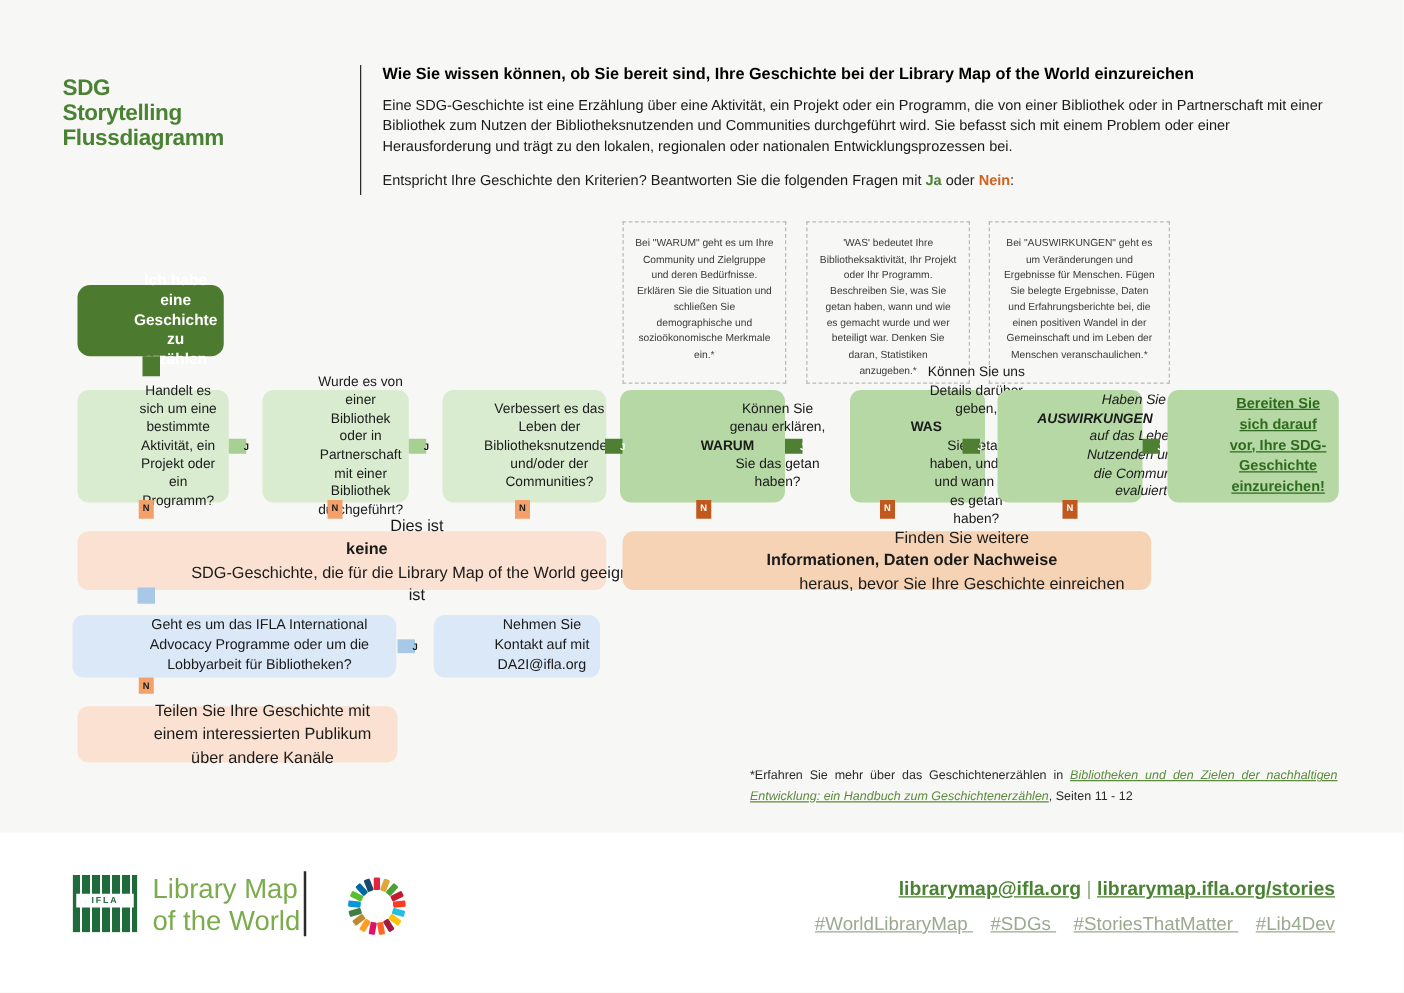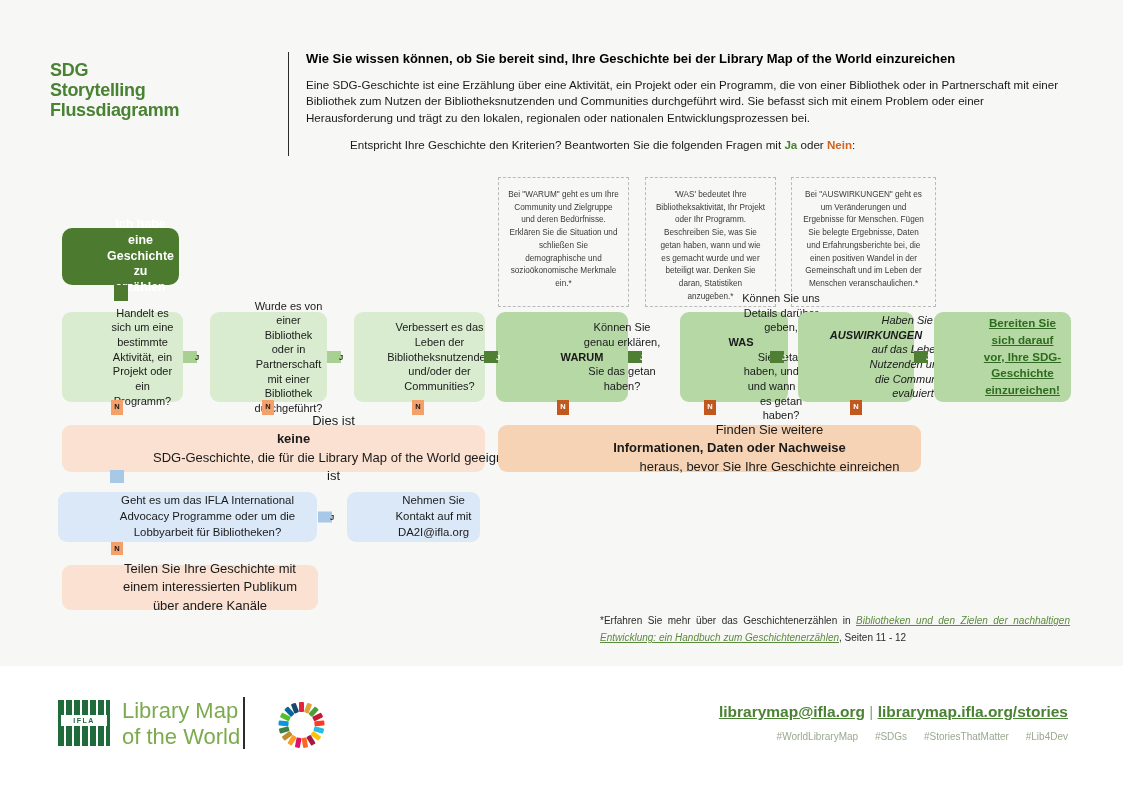--- a/index.html
+++ b/index.html
@@ -16,21 +16,21 @@
   
   .title-block { position:absolute; left:50px; top:60px; width:230px; }
   .title-block div {
     font-weight:bold; font-size:18px; line-height:1.12;
     color:#4a8233; letter-spacing:-0.3px;
   }
   .hdr-divider { position:absolute; left:288px; top:52px; width:1px; height:104px; background:#2b2b2b; }
   .hdr { position:absolute; left:306px; top:50px; width:762px; }
   .hdr h1 { font-size:13px; line-height:1.35; color:#000000; font-weight:bold; }
   .hdr p.lead { margin-top:9px; font-size:11.6px; line-height:1.45; color:#1a1a1a; }
-  .hdr p.crit { margin-top:11px; font-size:11.6px; color:#1a1a1a;margin-left:44px; }
+  .hdr p.crit { margin-top:11px; font-size:11.6px; color:#1a1a1a; }
   .yes-word { color:#4a8233; font-weight:bold; }
   .no-word  { color:#d2621f; font-weight:bold; }
 
   
   .note {
     position:absolute; top:177px; height:130px;
     border:1px dashed #b9b9b9; background:transparent;
     font-size:8.2px; line-height:1.55; color:#3a3a3a;
     text-align:center; padding:11px 9px 0 9px;
   }
@@ -126,21 +126,21 @@
   .sdg-wheel .hole { position:absolute; left:13px; top:13px; width:20px; height:20px;
       border-radius:50%; background:#ffffff; }
   .sdg-wheel i { position:absolute; left:50%; top:50%; width:5px; height:10px;
       margin-left:-2.5px; margin-top:-23px; border-radius:1px; display:block; }
 
   .foot-links { position:absolute; right:55px; top:703px; text-align:right;
       font-size:15.5px; font-weight:bold; color:#4a8233; }
   .foot-links a { color:#4a8233; text-decoration:underline; }
   .foot-links .sep { color:#8aa87a; font-weight:normal; text-decoration:none; }
   .foot-tags { position:absolute; right:55px; top:731px; text-align:right;
-      font-size:10px; color:#9aa98f; }
+      font-size:15px; color:#9aa98f;text-decoration:underline; }
   .foot-tags span { margin-left:14px; }
 </style>
 </head>
 <body>
 
 <div id="canvas"></div>
 <div id="footerband"></div>
 
 <div class="title-block">
   <div>SDG</div>

